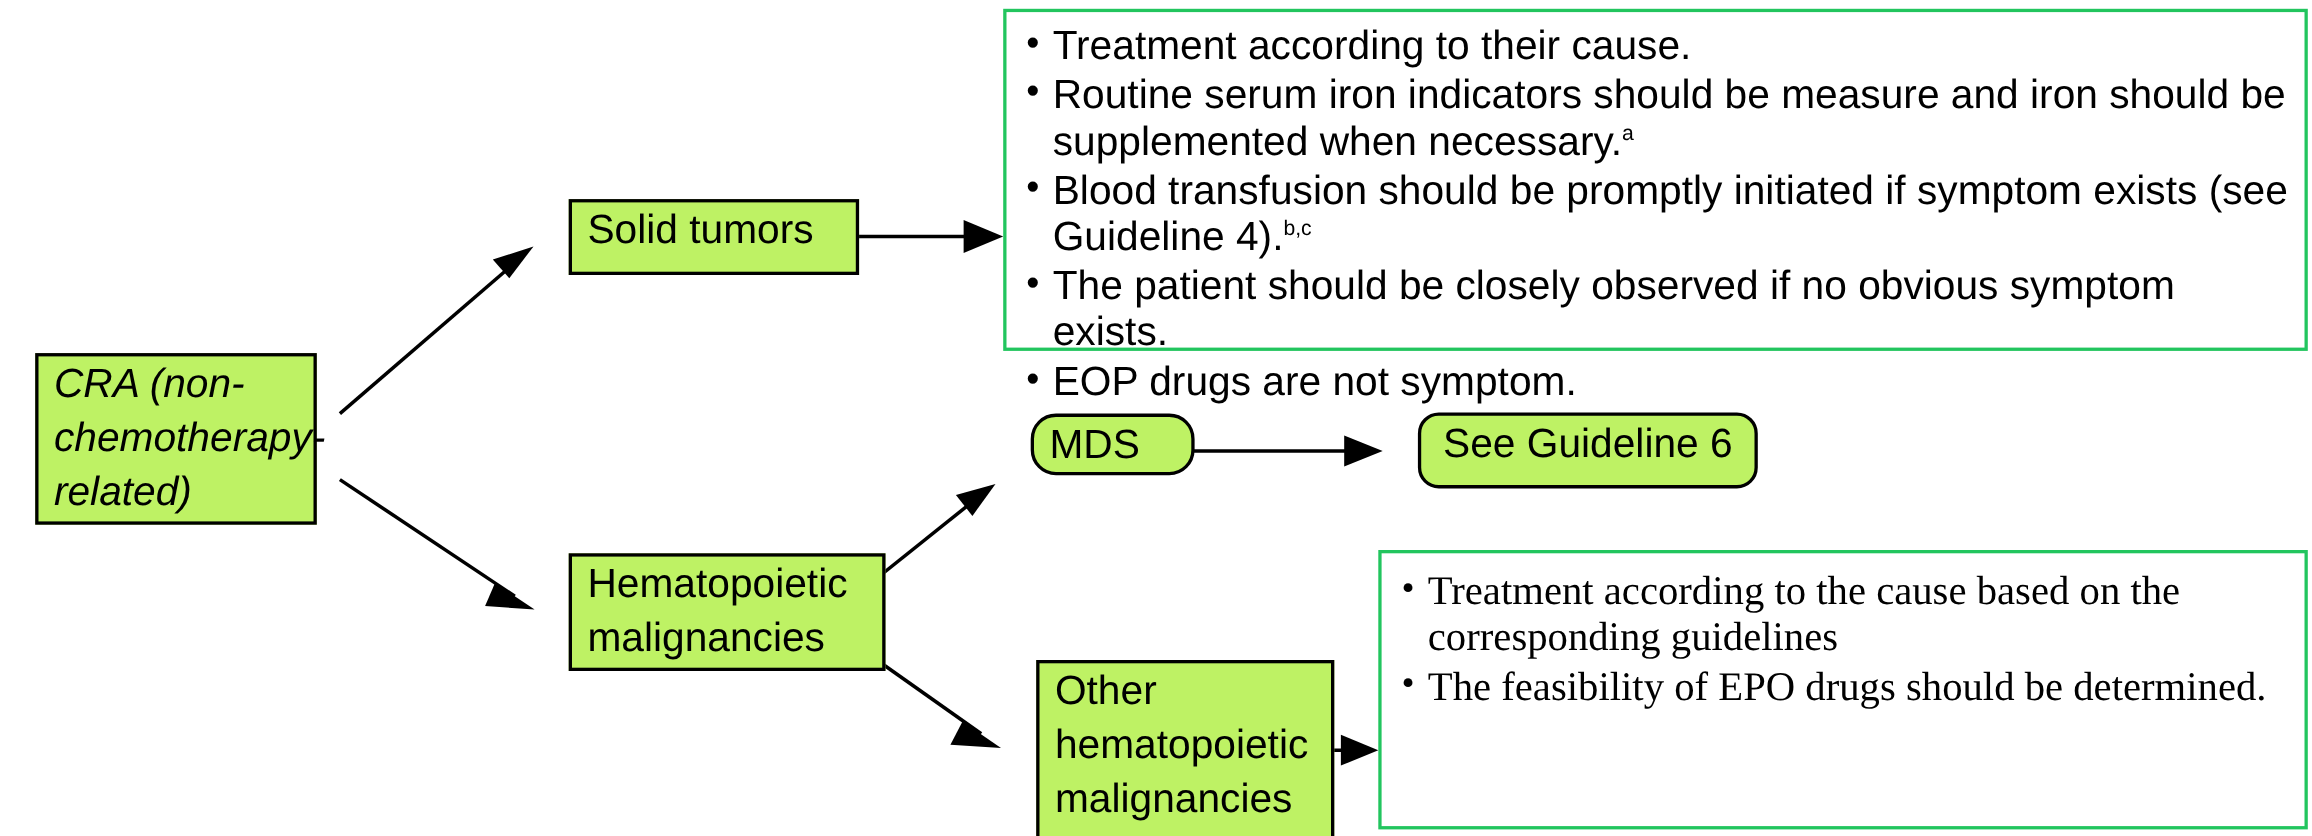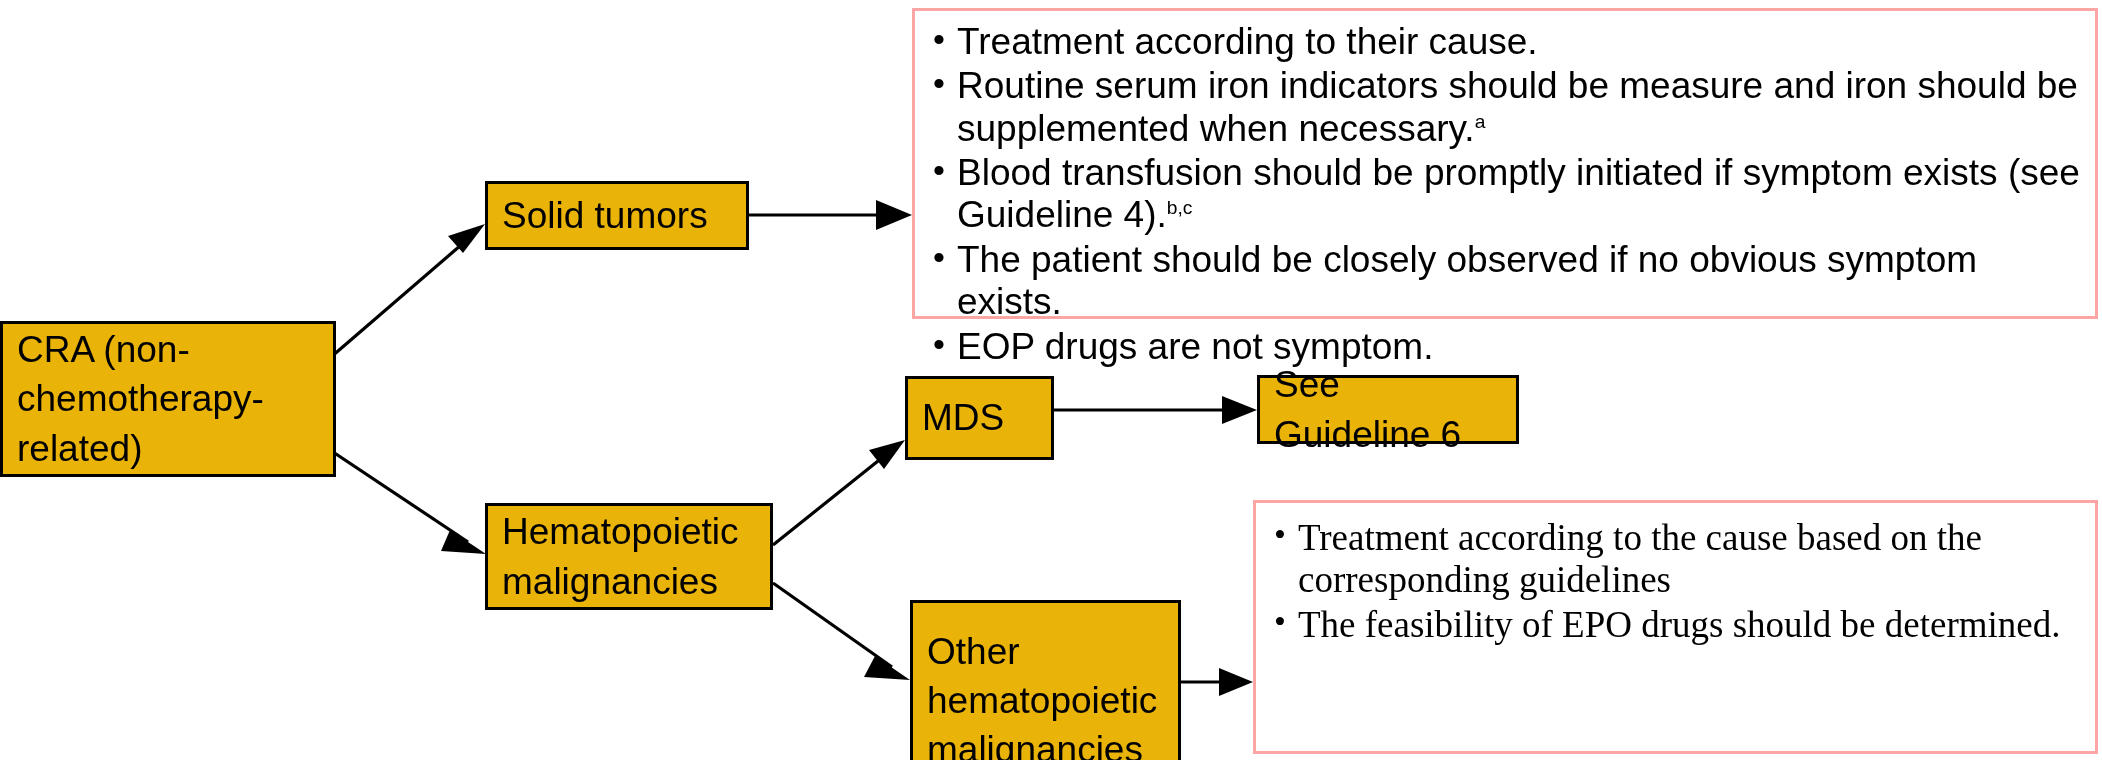--- a/index.html
+++ b/index.html
@@ -15,36 +15,36 @@
     position: relative;
     width: 2102px;
     height: 760px;
     background: #ffffff;
     overflow: hidden;
   }
   .node {
     position: absolute;
     box-sizing: border-box;
     border: 3px solid #000000;
-    background: #eab308;
+    background: #bef264;
     display: flex;
-    align-items: center;
     justify-content: flex-start;
+    margin-left: 32px;
   }
   .node-label {
     display: block;
     font-size: 37px;
     line-height: 1.33;
     white-space: pre-line;
     padding: 0 14px;
   }
   .bullet-box {
     position: absolute;
     box-sizing: border-box;
-    border: 3px solid #fca5a5;
+    border: 3px solid #22c55e;
     background: #ffffff;
     padding: 10px 14px 18px 16px;
   }
   .bullet-list {
     list-style: none;
     margin: 0;
     padding: 0;
   }
   .bullet-item {
     position: relative;
@@ -119,46 +119,46 @@
       <line x1="1054" y1="410" x2="1228" y2="410"></line>
       <polygon points="1257,410 1222,396 1222,424"></polygon>
     </g>
 
     <g>
       <line x1="1181" y1="682" x2="1225" y2="682"></line>
       <polygon points="1253,682 1219,668 1219,696"></polygon>
     </g>
   </svg>
 
-  <div class="node" style="left:0px; top:321px; width:336px; height:156px;">
+  <div class="node" style="left:0px; top:321px; width:256px; height:156px;font-style:italic;">
     <span class="node-label">CRA (non-
 chemotherapy-
 related)</span>
   </div>
 
   <div class="node" style="left:485px; top:181px; width:264px; height:69px;">
     <span class="node-label">Solid tumors</span>
   </div>
 
   <div class="node" style="left:485px; top:503px; width:288px; height:107px;">
     <span class="node-label">Hematopoietic
 malignancies</span>
   </div>
 
-  <div class="node" style="left:905px; top:376px; width:149px; height:84px;">
+  <div class="node" style="left:905px; top:376px; width:149px; height:56px;border-radius:23px;">
     <span class="node-label">MDS</span>
   </div>
 
   <div class="node" style="left:910px; top:600px; width:271px; height:201px;">
     <span class="node-label">Other
 hematopoietic
 malignancies</span>
   </div>
 
-  <div class="node" style="left:1257px; top:375px; width:262px; height:69px; justify-content:center;">
+  <div class="node" style="left:1257px; top:375px; width:309px; height:69px; justify-content:center;border-radius:19px;">
     <span class="node-label">See Guideline 6</span>
   </div>
 
   <div class="bullet-box" style="left:912px; top:8px; width:1186px; height:311px;">
     <ul class="bullet-list">
       <li class="bullet-item"><span>Treatment according to their cause.</span><sup></sup></li>
       <li class="bullet-item"><span>Routine serum iron indicators should be measure and iron should be
 supplemented when necessary.</span><sup>a</sup></li>
       <li class="bullet-item"><span>Blood transfusion should be promptly initiated if symptom exists (see
 Guideline 4).</span><sup>b,c</sup></li>

